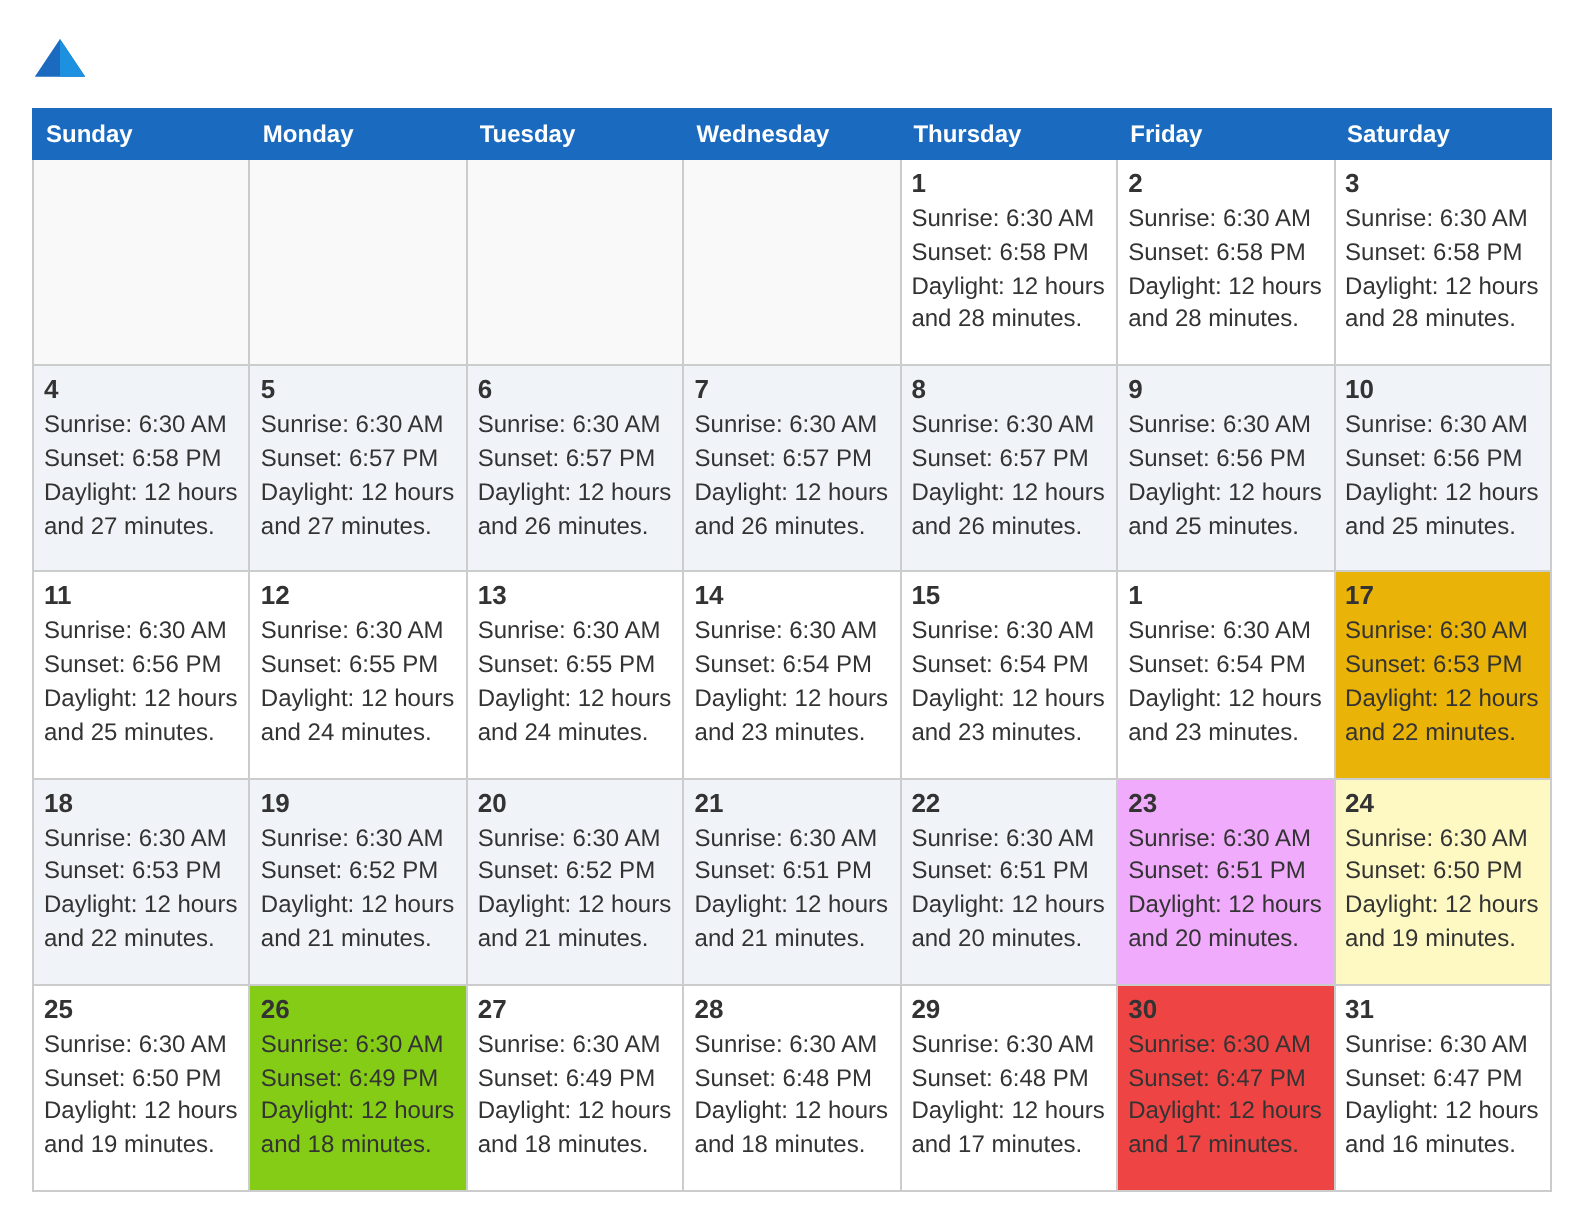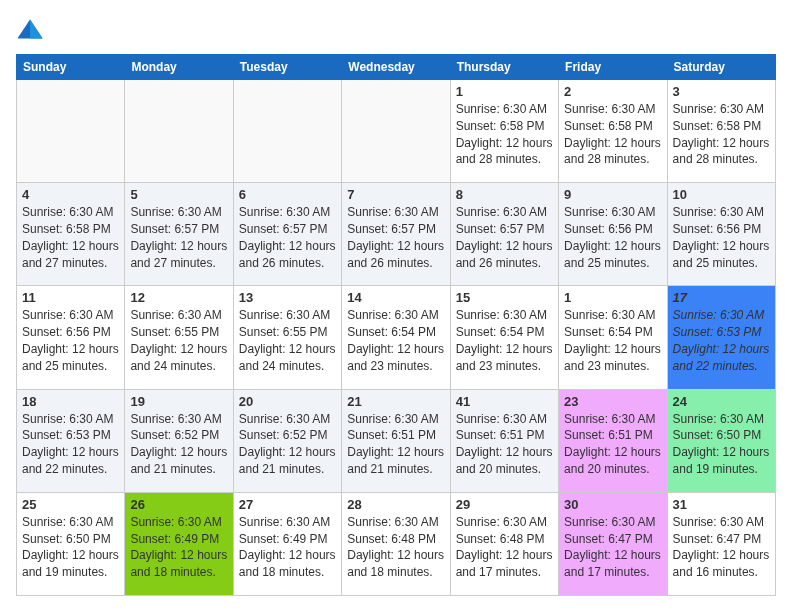--- a/index.html
+++ b/index.html
@@ -247,21 +247,21 @@
 Daylight: 12 hours
 and 23 minutes.</div>
           </td>
           <td style="background: rgb(255, 255, 255);">
             <span class="day-num">1</span>
             <div class="day-info">Sunrise: 6:30 AM
 Sunset: 6:54 PM
 Daylight: 12 hours
 and 23 minutes.</div>
           </td>
-          <td style="background: #3b82f6; font-style: italic;">
+          <td style="background: #eab308;">
             <span class="day-num">17</span>
             <div class="day-info">Sunrise: 6:30 AM
 Sunset: 6:53 PM
 Daylight: 12 hours
 and 22 minutes.</div>
           </td>
         </tr>
         <tr>
           <td style="background: rgb(240, 244, 248);">
             <span class="day-num">18</span>
@@ -285,34 +285,34 @@
 and 21 minutes.</div>
           </td>
           <td style="background: rgb(240, 244, 248);">
             <span class="day-num">21</span>
             <div class="day-info">Sunrise: 6:30 AM
 Sunset: 6:51 PM
 Daylight: 12 hours
 and 21 minutes.</div>
           </td>
           <td style="background: rgb(240, 244, 248);">
-            <span class="day-num">41</span>
+            <span class="day-num">22</span>
             <div class="day-info">Sunrise: 6:30 AM
 Sunset: 6:51 PM
 Daylight: 12 hours
 and 20 minutes.</div>
           </td>
           <td style="background: #f0abfc;">
             <span class="day-num">23</span>
             <div class="day-info">Sunrise: 6:30 AM
 Sunset: 6:51 PM
 Daylight: 12 hours
 and 20 minutes.</div>
           </td>
-          <td style="background: #86efac; margin-left: 28px;">
+          <td style="background: #fef9c3; margin-left: 28px;">
             <span class="day-num">24</span>
             <div class="day-info">Sunrise: 6:30 AM
 Sunset: 6:50 PM
 Daylight: 12 hours
 and 19 minutes.</div>
           </td>
         </tr>
         <tr>
           <td style="background: rgb(255, 255, 255);">
             <span class="day-num">25</span>
@@ -342,21 +342,21 @@
 Daylight: 12 hours
 and 18 minutes.</div>
           </td>
           <td style="background: rgb(255, 255, 255);">
             <span class="day-num">29</span>
             <div class="day-info">Sunrise: 6:30 AM
 Sunset: 6:48 PM
 Daylight: 12 hours
 and 17 minutes.</div>
           </td>
-          <td style="background: #f0abfc;">
+          <td style="background: #ef4444;">
             <span class="day-num">30</span>
             <div class="day-info">Sunrise: 6:30 AM
 Sunset: 6:47 PM
 Daylight: 12 hours
 and 17 minutes.</div>
           </td>
           <td style="background: rgb(255, 255, 255);">
             <span class="day-num">31</span>
             <div class="day-info">Sunrise: 6:30 AM
 Sunset: 6:47 PM

